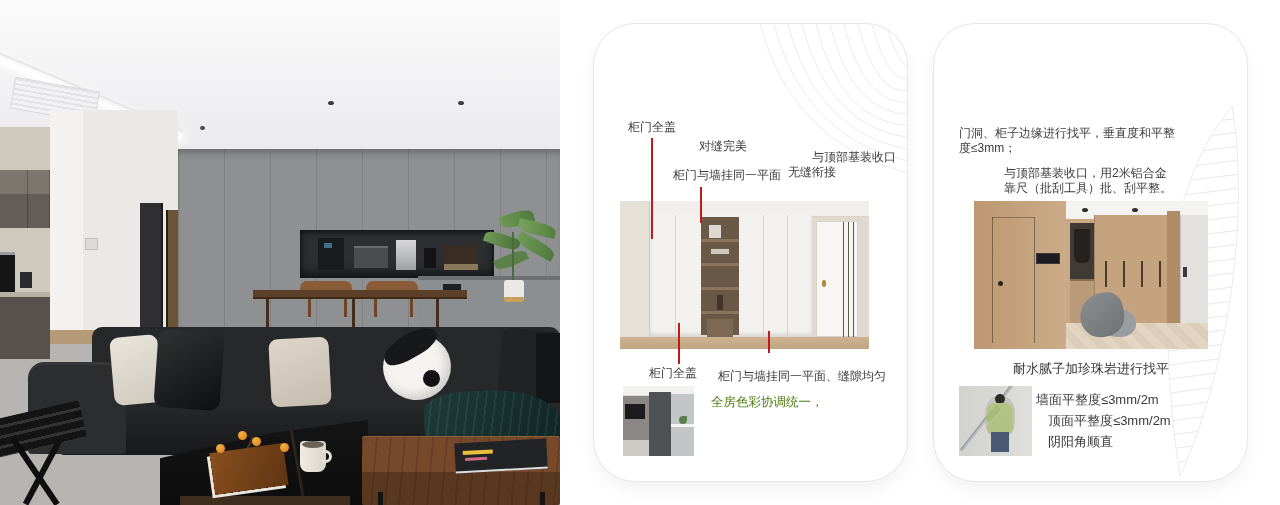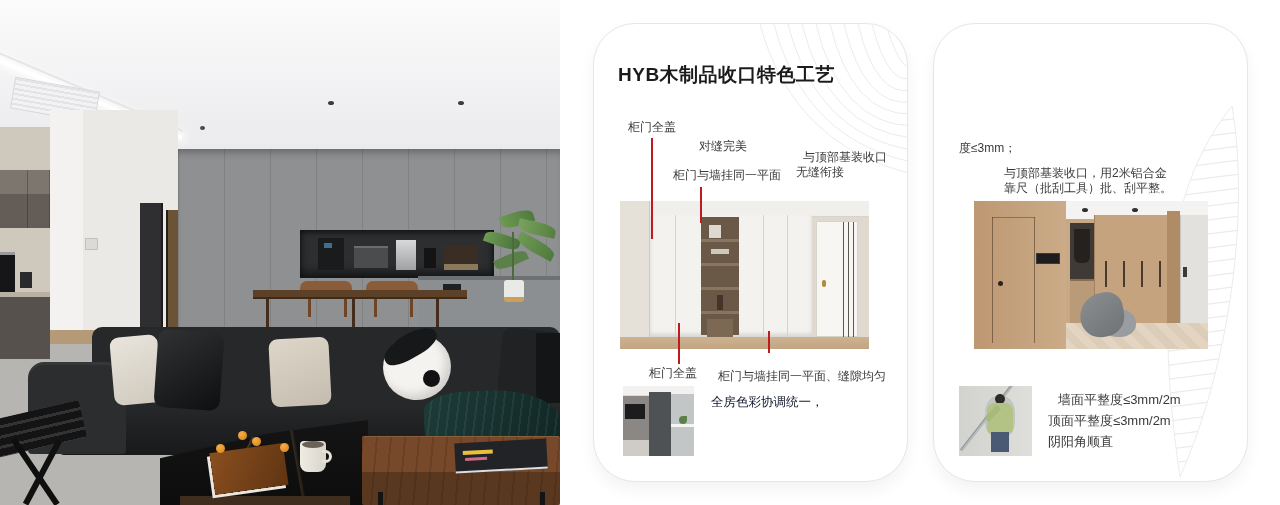--- a/index.html
+++ b/index.html
@@ -11,21 +11,21 @@
   .card{position:absolute;top:23px;width:315px;height:459px;background:#fff;
         border:1px solid var(--card-border);border-radius:42px;overflow:hidden;
         box-shadow:0 8px 16px rgba(0,0,0,0.05);}
   .card h2{position:absolute;left:24px;top:38px;font-size:19px;font-weight:bold;
            color:#1b1b1b;letter-spacing:0.5px;white-space:nowrap;}
   .lbl{position:absolute;font-size:12px;line-height:13px;color:#3a3a3a;white-space:nowrap;}
   .lbl2{position:absolute;font-size:12px;line-height:15px;color:#3a3a3a;white-space:nowrap;}
   .leader{position:absolute;width:2px;background:var(--red);}
   .caption{position:absolute;font-size:13px;color:#333;text-align:center;white-space:nowrap;}
   .spec{position:absolute;font-size:13px;line-height:21px;color:#3a3a3a;white-space:nowrap;}
-  .note{position:absolute;font-size:12.5px;line-height:20px;color:#0f172a;white-space:nowrap;}
+  .note{position:absolute;font-size:12.5px;line-height:20px;color:#4d7c0f;white-space:nowrap;}
   .fan path,.leafpat path{stroke:var(--pattern);fill:none;}
   
   .ph{position:absolute;overflow:hidden;}
 </style>
 </head>
 <body>
 
 <div class="stage">
 
   <div class="p ph" style="left:0;top:0;width:560px;height:505px;background:#b7b5b2;">
@@ -148,29 +148,28 @@
         <path d="M50 0 Q76 105 160 114"></path>
       <path d="M64 0 Q88 100 160 102"></path>
         <path d="M78 0 Q100 92 160 90"></path>
       <path d="M92 0 Q112 84 160 78"></path>
         <path d="M106 0 Q124 74 160 66"></path>
       <path d="M120 0 Q136 62 160 54"></path>
         <path d="M134 0 Q148 48 160 42"></path>
       <path d="M148 0 Q156 30 160 30"></path>
     </svg>
 
-    <h2>HYB木制品收口特色工艺</h2>
 
     <span class="lbl" style="left:34px;top:97px;">柜门全盖</span>
     <div class="leader" style="left:57px;top:114px;height:101px;z-index:5;"></div>
     <span class="lbl" style="left:105px;top:116px;">对缝完美</span>
     <span class="lbl" style="left:79px;top:145px;">柜门与墙挂同一平面</span>
     <div class="leader" style="left:106px;top:163px;height:36px;z-index:5;"></div>
-    <span class="lbl2" style="left:209px;top:126px;">与顶部基装收口</span>
-    <span class="lbl2" style="left:202px;top:141px;">无缝衔接</span>
+    <span class="lbl2" style="left:218px;top:126px;">与顶部基装收口</span>
+    <span class="lbl2" style="left:194px;top:141px;">无缝衔接</span>
 
     <div class="ph" style="left:26px;top:177px;width:249px;height:148px;background:#dfd9d0;">
       <div class="p" style="left:0;top:0;width:249px;height:16px;background:#f1efeb;border-bottom:1px solid #d9d3c9;"></div>
       <div class="p" style="left:0;top:0;width:30px;height:136px;background:#e6e1d8;border-right:1px solid #cfc9bf;"></div>
       <div class="p" style="left:30px;top:14px;width:162px;height:122px;background:#f4f2ee;box-shadow:inset 0 -3px 4px rgba(0,0,0,0.12);"></div>
       <div class="p" style="left:55px;top:14px;width:1px;height:122px;background:#d8d2c8;"></div>
       <div class="p" style="left:143px;top:14px;width:1px;height:122px;background:#d8d2c8;"></div>
       <div class="p" style="left:167px;top:14px;width:1px;height:122px;background:#d8d2c8;"></div>
       <div class="p" style="left:81px;top:16px;width:38px;height:118px;background:#6b5948;">
         <div class="p" style="left:0;top:22px;width:38px;height:3px;background:#8a7560;"></div>
@@ -217,20 +216,21 @@
             <path d="M88 2 C 34 70, 6 168, 36 373 C 86 260, 106 110, 88 2 Z"></path>
           </clipPath>
       </defs>
       <path d="M88 2 C 34 70, 6 168, 36 373 C 86 260, 106 110, 88 2 Z" stroke-width="1"></path>
       <g clip-path="url(#leafclip)">
         <path stroke-width="1.2" d="M-6 27 L112 12 M-6 41 L112 26 M-6 55 L112 40 M-6 69 L112 54 M-6 83 L112 68 M-6 97 L112 82 M-6 111 L112 96 M-6 125 L112 110 M-6 139 L112 124 M-6 153 L112 138 M-6 167 L112 152 M-6 181 L112 166 M-6 195 L112 180 M-6 209 L112 194 M-6 223 L112 208 M-6 237 L112 222 M-6 251 L112 236 M-6 265 L112 250 M-6 279 L112 264 M-6 293 L112 278 M-6 307 L112 292 M-6 321 L112 306 M-6 335 L112 320 M-6 349 L112 334 M-6 363 L112 348"></path>
       </g>
     </svg>
 
 
+    <span class="lbl2" style="left:25px;top:102px;">门洞、柜子边缘进行找平，垂直度和平整</span>
     <span class="lbl2" style="left:25px;top:117px;">度≤3mm；</span>
     <span class="lbl2" style="left:70px;top:142px;">与顶部基装收口，用2米铝合金</span>
     <span class="lbl2" style="left:70px;top:157px;">靠尺（批刮工具）批、刮平整。</span>
 
     <div class="ph" style="left:40px;top:177px;width:234px;height:148px;background:#c9a985;">
       <div class="p" style="left:60px;top:0;width:174px;height:18px;background:#f4f3f1;"></div>
       <div class="p" style="left:108px;top:7px;width:6px;height:4px;background:#2e2e30;border-radius:50%;"></div>
       <div class="p" style="left:158px;top:7px;width:6px;height:4px;background:#2e2e30;border-radius:50%;"></div>
       <div class="p" style="left:0;top:0;width:92px;height:148px;background:linear-gradient(90deg,#bd9872,#cbab88);">
         <div class="p" style="left:18px;top:16px;width:1px;height:126px;background:rgba(60,40,25,0.5);"></div>
@@ -251,28 +251,29 @@
       </div>
       <div class="p" style="left:193px;top:10px;width:13px;height:128px;background:#b08c66;"></div>
       <div class="p" style="left:206px;top:14px;width:28px;height:120px;background:#e3e1dd;border-left:1px solid #c8c6c2;">
         <div class="p" style="left:2px;top:52px;width:4px;height:10px;background:#3a3a3c;"></div>
       </div>
       <div class="p" style="left:92px;top:122px;width:142px;height:26px;background:repeating-linear-gradient(45deg,#e3d5c2 0 8px,#dccdb8 8px 16px);"></div>
       <div class="p" style="left:128px;top:108px;width:34px;height:28px;background:#9a9da0;border-radius:50% 50% 45% 45%;"></div>
       <div class="p" style="left:106px;top:92px;width:44px;height:44px;background:linear-gradient(150deg,#8b8f92,#6e7275);border-radius:60% 40% 50% 50%;transform:rotate(-10deg);"></div>
     </div>
 
+    <span class="caption" style="left:40px;top:336px;width:234px;">耐水腻子加珍珠岩进行找平</span>
 
     <div class="ph" style="left:25px;top:362px;width:73px;height:70px;background:linear-gradient(90deg,#d2d2cf,#dededb);">
       <div class="p" style="left:26px;top:10px;width:30px;height:42px;background:#c4c4c0;border-radius:40%;"></div>
       <div class="p" style="left:-14px;top:30px;width:84px;height:3px;background:#b5b9bc;border-top:1px solid #8f9396;transform:rotate(-52deg);transform-origin:center;"></div>
       <div class="p" style="left:36px;top:8px;width:10px;height:10px;background:#2e2a26;border-radius:50%;"></div>
       <div class="p" style="left:28px;top:17px;width:26px;height:30px;background:#b3c386;border-radius:8px 8px 4px 4px;"></div>
       <div class="p" style="left:22px;top:18px;width:18px;height:6px;background:#a8b97c;transform:rotate(-46deg);transform-origin:right center;"></div>
       <div class="p" style="left:32px;top:46px;width:18px;height:20px;background:#4a5a74;"></div>
     </div>
 
-    <span class="spec" style="left:124px;top:365px;">墙面平整度≤3mm/2m</span>
+    <span class="spec" style="left:102px;top:365px;">墙面平整度≤3mm/2m</span>
     <span class="spec" style="left:114px;top:386px;">顶面平整度≤3mm/2m</span>
     <span class="spec" style="left:114px;top:407px;">阴阳角顺直</span>
   </section>
 
 </div>
 
 </body></html>

